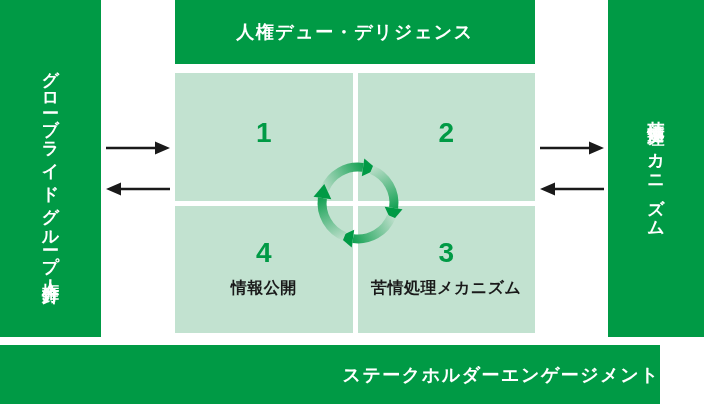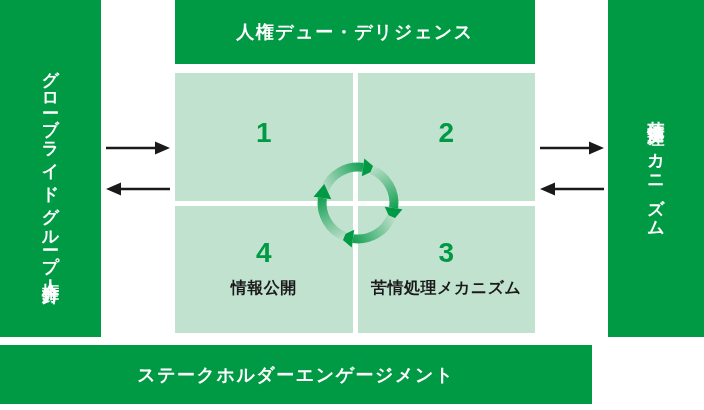--- a/index.html
+++ b/index.html
@@ -11,21 +11,21 @@
   .bar{background:#009a45;color:#ffffff;display:flex;align-items:center;justify-content:center;}
   .vbar{position:absolute;top:0;width:101px;height:337px;}
   .vbar.left{left:0;}
   .vbar.right{left:608px;width:96px;}
   .vtext{
     writing-mode:vertical-rl;text-orientation:upright;
     font-size:17px;font-weight:bold;letter-spacing:3px;line-height:1;
   }
   .hbar{position:absolute;font-weight:bold;font-size:18px;letter-spacing:1.5px;}
   .hbar.top{left:175px;top:0;width:360px;height:64px;}
-  .hbar.bottom{left:0;top:345px;width:592px;height:59px;}
+  .hbar.bottom{left:0;top:345px;width:660px;height:59px;justify-content:flex-end;}
   
   .quad-grid{
     position:absolute;left:175px;top:73px;width:360px;height:260px;
     display:grid;grid-template-columns:1fr 1fr;grid-template-rows:1fr 1fr;gap:5px;
   }
   .cell{
     background:#c2e2d0;display:flex;flex-direction:column;align-items:center;justify-content:center;
     text-align:center;padding:4px 6px;box-sizing:border-box;
   }
   .cell .num{color:#009a45;font-size:28px;font-weight:bold;line-height:1.1;margin-bottom:6px;}

